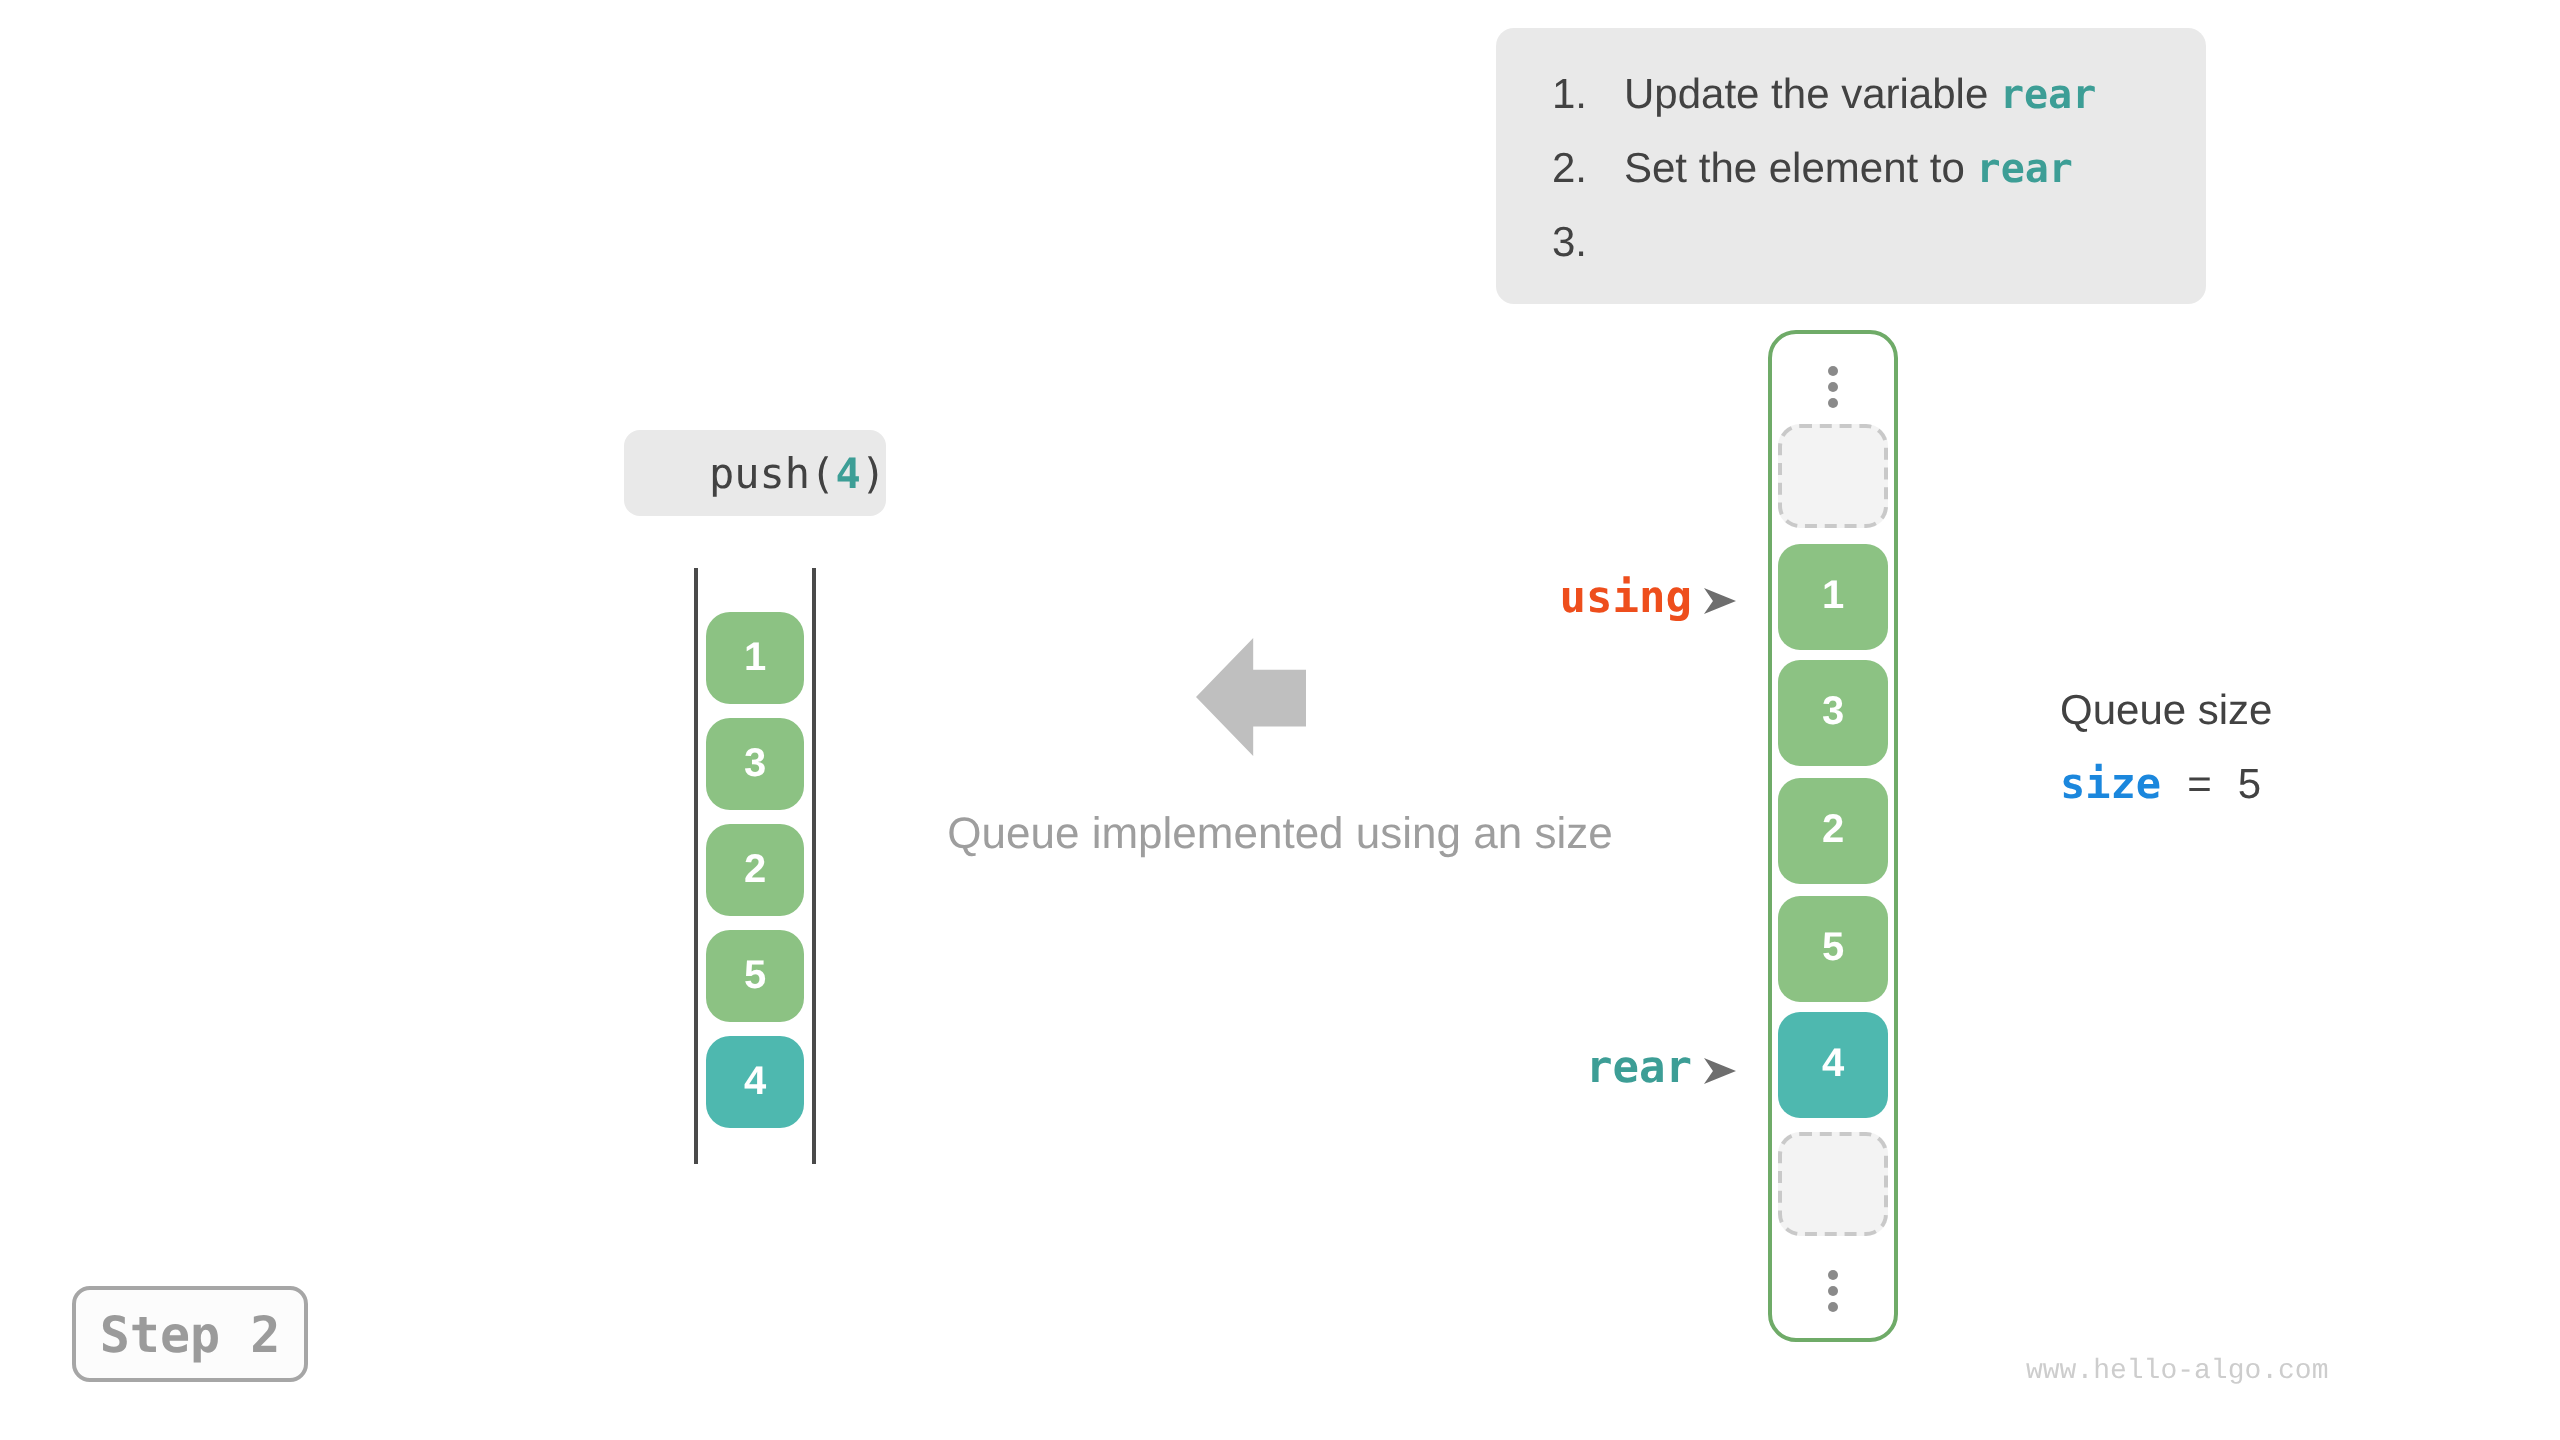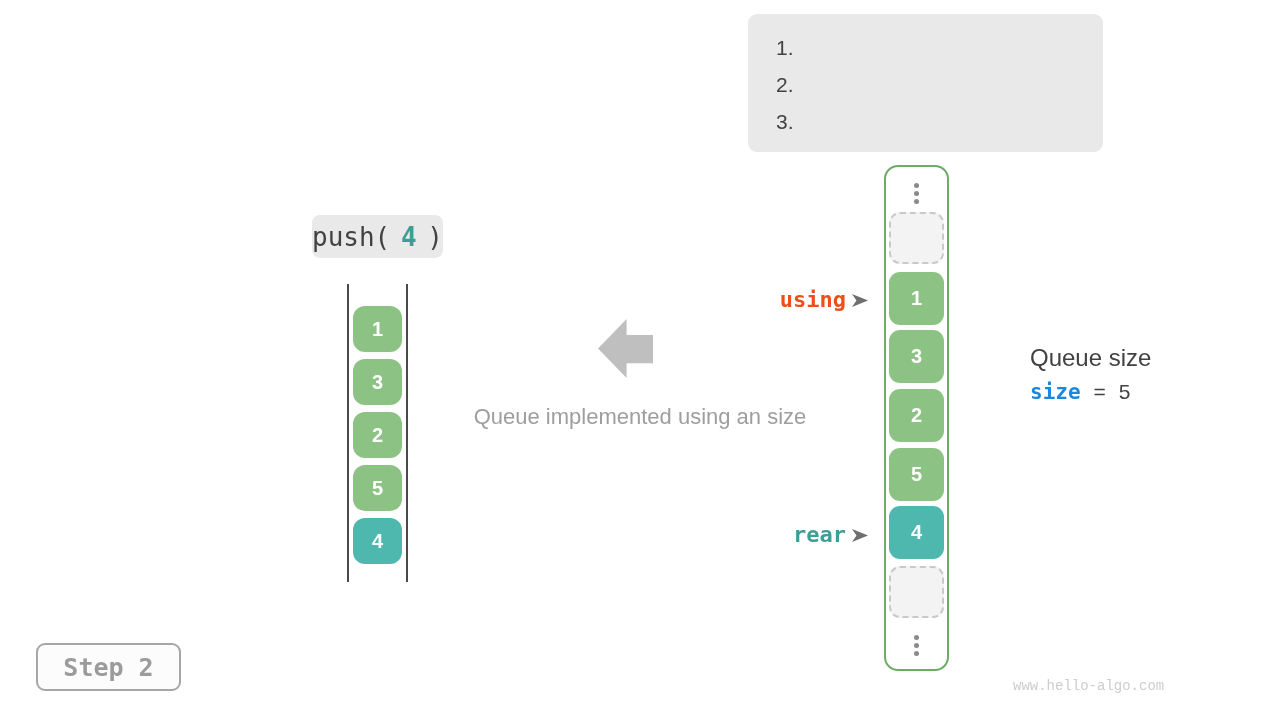--- a/index.html
+++ b/index.html
@@ -24,23 +24,23 @@
   }
   .instr-num { width: 36px; flex: 0 0 36px; }
   .code { font-family: "DejaVu Sans Mono", monospace; font-weight: bold; font-size: 20px; }
   .code.teal { color: var(--teal-code); }
   .code.blue { color: var(--blue-code); }
 
   
   .push-box {
     left: 312px; top: 215px; width: 131px; height: 43px;
     background: var(--box-gray); border-radius: 8px;
-    display: flex; align-items: center; justify-content: space-between;
+    display: flex; align-items: center; justify-content: flex-end;
     font-family: "DejaVu Sans Mono", monospace;
-    font-size: 26px; color: var(--text-dark);
+    font-size: 21px; color: var(--text-dark);
   }
   .push-box .arg { color: var(--teal-code); font-weight: bold; }
 
   
   .vline { width: 2px; height: 298px; top: 284px; background: var(--line-dark); }
   .cell {
     display: flex; align-items: center; justify-content: center;
     color: #ffffff; font-weight: bold; font-size: 20px;
     border-radius: 12px;
   }
@@ -85,51 +85,53 @@
     font-size: 22px; line-height: 26px;
   }
   .ptr-label.front { color: var(--orange-code); }
   .ptr-label.rear  { color: var(--teal-code); }
   .ptr-arrow {
     width: 16px; height: 13px; background: var(--ptr-arrow-gray);
     clip-path: polygon(0 0, 100% 50%, 0 100%, 28% 50%);
   }
 
   
-  .qsize-title { left: 1030px; top: 344px; font-size: 24px; color: var(--text-dark); }
+  .qsize-title { left: 1030px; top: 344px; font-size: 21px; color: var(--text-dark); }
   .qsize-value { left: 1030px; top: 380px; display: flex; align-items: baseline; gap: 13px; }
   .qsize-value .code { font-size: 21px; }
   .qsize-eq, .qsize-num { font-size: 21px; color: var(--text-dark); }
 
   
   .step-box {
-    left: 36px; top: 643px; width: 145px; height: 48px;
+    left: 36px; top: 643px; width: 118px; height: 48px;
     border: 2px solid var(--step-border); border-radius: 9px;
     background: #fcfcfc; box-sizing: border-box;
     display: flex; align-items: center; justify-content: center;
     font-family: "DejaVu Sans Mono", monospace; font-weight: bold;
     font-size: 25px; color: var(--step-text);
   }
 
   
   .watermark {
     left: 1013px; top: 678px;
     font-family: Liberation Mono, monospace;
     font-size: 14px; color: var(--watermark-gray);
   }
 </style>
 </head>
 <body>
 
 <div class="abs instr-box">
   <div class="instr-line">
     <span class="instr-num">1.</span>
+    <span><span>Update the variable </span><span class="code teal">rear</span><span></span></span>
   </div>
   <div class="instr-line">
     <span class="instr-num">2.</span>
+    <span><span>Set the element to </span><span class="code teal">rear</span><span></span></span>
   </div>
   <div class="instr-line">
     <span class="instr-num">3.</span>
   </div>
 </div>
 
 <div class="abs push-box">
   <span>push(</span>
     <span class="arg">4</span>
     <span>)</span>

